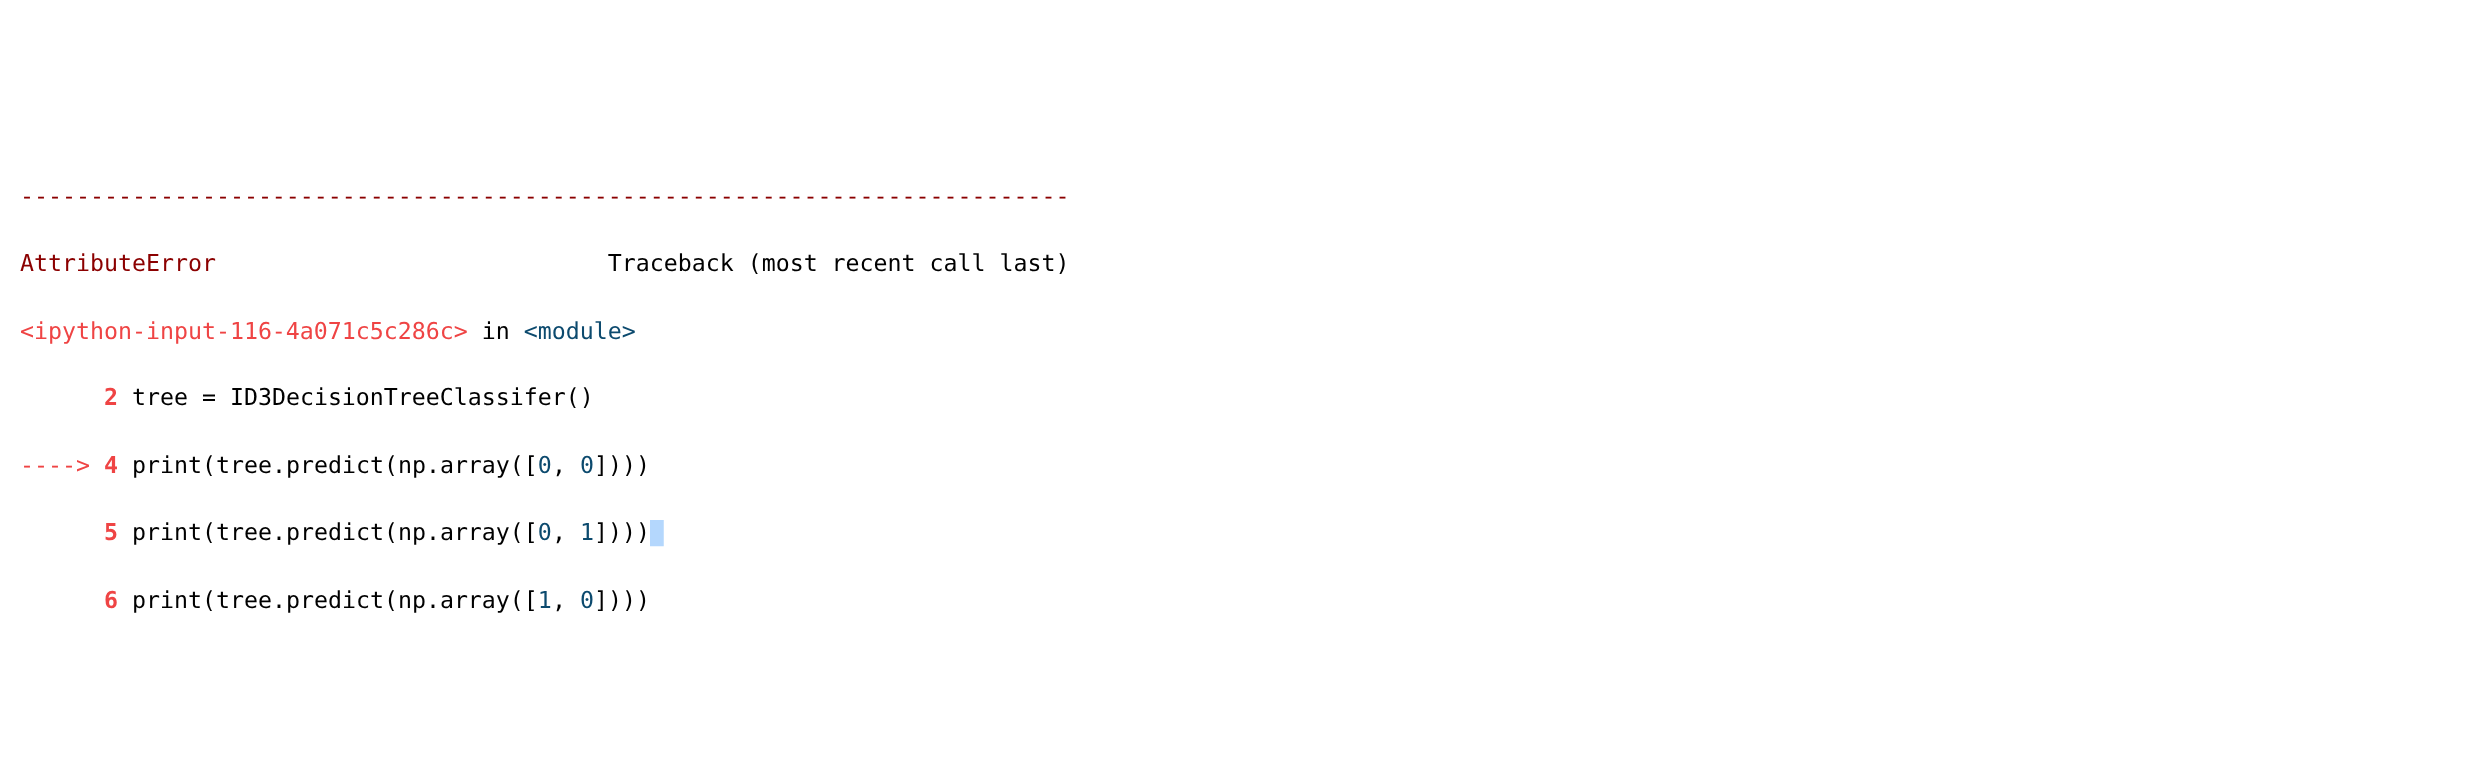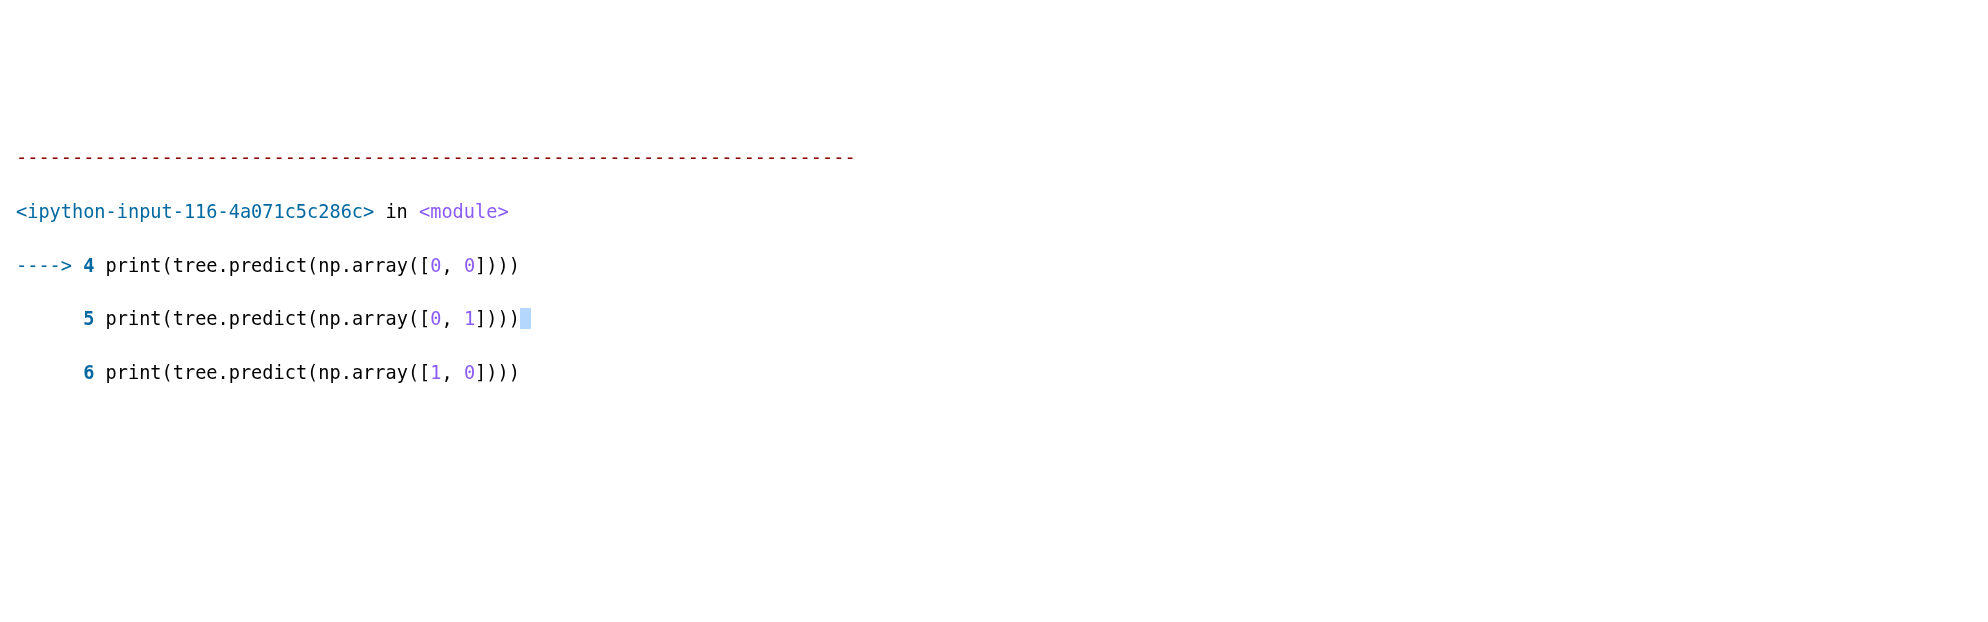--- a/index.html
+++ b/index.html
@@ -6,34 +6,36 @@
     margin: 0;
     padding: 10px 16px;
     font-family: "Menlo", "DejaVu Sans Mono", "Consolas", monospace;
     font-size: 18.6px;
     line-height: 1.45;
     background: #ffffff;
     color: #000000;
     white-space: pre;
   }
   .c-darkred { color: #8b0000; }
-  .c-green   { color: #0369a1; }
-  .c-cyan    { color: #8b5cf6; }
+  .c-green   { color: #ef4444; }
+  .c-cyan    { color: #0c4a6e; }
   .bold      { font-weight: bold; }
   .sel       { background: #b4d7fd; }
   .line { display: block; }
 </style>
 </head>
 <body>
 
 
 
 <div>
 <span class="line"><span class="c-darkred">---------------------------------------------------------------------------</span></span>
+<span class="line"><span class="c-darkred">AttributeError</span><span>                            </span><span>Traceback (most recent call last)</span></span>
 <span class="line"><span class="c-green">&lt;ipython-input-116-4a071c5c286c&gt;</span><span> in </span><span class="c-cyan">&lt;module&gt;</span></span>
+<span class="line"><span>      </span><span class="c-green bold">2</span><span> tree </span><span>=</span><span> ID3DecisionTreeClassifer</span><span>(</span><span>)</span></span>
 <span class="line"><span class="c-green">----&gt; </span><span class="c-green bold">4</span><span> print</span><span>(</span><span>tree</span><span>.</span><span>predict</span><span>(</span><span>np</span><span>.</span><span>array</span><span>(</span><span>[</span><span class="c-cyan">0</span><span>,</span><span> </span><span class="c-cyan">0</span><span>]</span><span>)</span><span>)</span><span>)</span></span>
 <span class="line"><span>      </span><span class="c-green bold">5</span><span> print</span><span>(</span><span>tree</span><span>.</span><span>predict</span><span>(</span><span>np</span><span>.</span><span>array</span><span>(</span><span>[</span><span class="c-cyan">0</span><span>,</span><span> </span><span class="c-cyan">1</span><span>]</span><span>)</span><span>)</span><span>)</span><span class="sel"> </span></span>
 <span class="line"><span>      </span><span class="c-green bold">6</span><span> print</span><span>(</span><span>tree</span><span>.</span><span>predict</span><span>(</span><span>np</span><span>.</span><span>array</span><span>(</span><span>[</span><span class="c-cyan">1</span><span>,</span><span> </span><span class="c-cyan">0</span><span>]</span><span>)</span><span>)</span><span>)</span></span>
 <span class="line"> </span>
 
 
 
 
 
 

